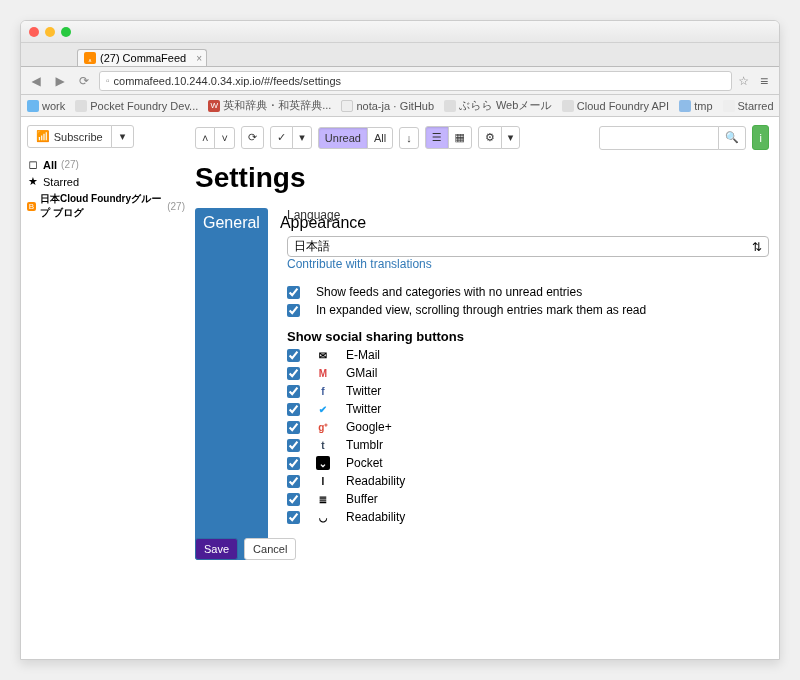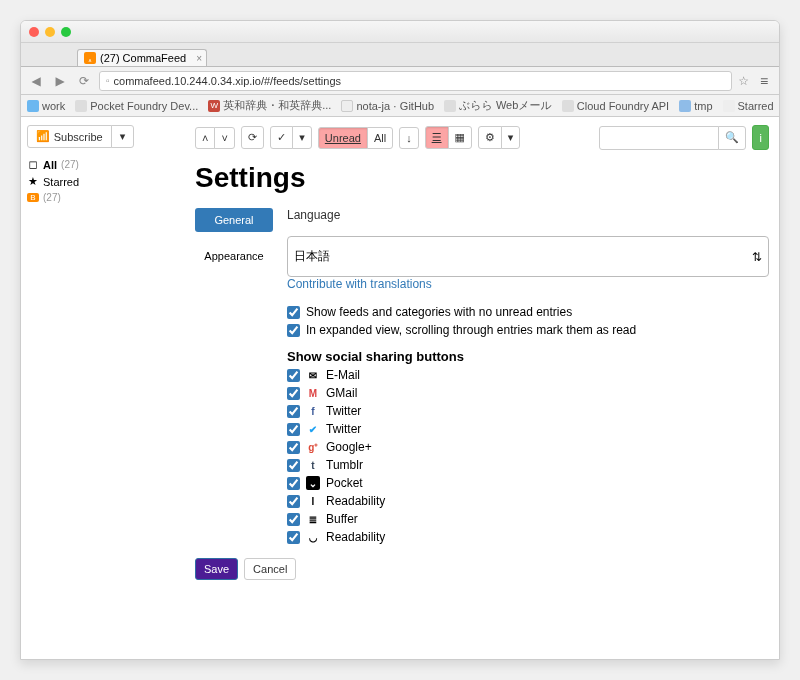--- a/index.html
+++ b/index.html
@@ -32,34 +32,34 @@
 .btn-group .btn:first-child{border-radius:3px 0 0 3px; margin-left:0;}
 .btn-group .btn:last-child{border-radius:0 3px 3px 0;}
 .feeds { margin-top:6px;}
 .feeditem { display:flex; align-items:center; gap:4px; padding:2px 0; font-size:11px;}
 .feedcount { color:#999; font-size:10px;}
 .feedicon { width:12px; display:inline-block; text-align:center;}
 .right { flex:1; padding:8px 10px 8px 4px; overflow:auto; font-size:12px;}
 .toolbar { display:flex; gap:6px; align-items:center; margin-bottom:12px; flex-wrap:nowrap;}
 .toolbar .spacer{flex:1;}
 .btn.sm { padding:4px 6px; font-size:11px;}
-.btn.active { background:#fca5a5; box-shadow:inset 0 1px 2px rgba(0,0,0,0.12);text-decoration:underline;}
+.btn.active { background:#c4b5fd; box-shadow:inset 0 1px 2px rgba(0,0,0,0.12);}
 .btn.green { background:#5cb85c; border-color:#4cae4c; color:#fff;}
 .search { border:1px solid #ccc; border-radius:3px 0 0 3px; height:24px; width:120px; padding:0 6px; font-size:11px;}
 h1 { font-size:28px; font-weight:600; margin:6px 0 14px;}
 .settings-body { display:flex; gap:14px;}
-.tabs { width:78px; display:flex; flex-direction:column; gap:12px; font-size:11px;}
+.tabs { width:78px; display:flex; gap:4px; font-size:16px;}
 .tabbtn { padding:6px 8px; border-radius:3px; text-align:center; cursor:pointer; color:#000000;}
 .tabbtn.active { background:#337ab7; color:#fff;}
 .panel { flex:1;}
 .label { font-size:12px; color:#333; margin-bottom:14px; display:block;}
-.select { width:100%; border:1px solid #bbb; border-radius:4px; padding:11px 6px; font-size:12px; display:flex; justify-content:space-between; align-items:center; background:#fff;}
+.select { width:100%; border:1px solid #bbb; border-radius:4px; padding:1px 6px; font-size:12px; display:flex; justify-content:space-between; align-items:center; background:#fff;}
 .link { color:#337ab7; font-size:12px; text-decoration:none;}
 .checks { margin-top:14px;}
-.checkrow { display:flex; align-items:center; gap:6px; font-size:12px; margin:4px 0;}
+.checkrow { display:flex; align-items:center; gap:16px; font-size:12px; margin:4px 0;}
 .checkrow input { accent-color:#337ab7;}
 .subhead { font-weight:600; font-size:13px; margin:12px 0 0;}
 .social { margin-left:0;}
 .social .checkrow { font-size:12px;}
 .sicon { width:14px; height:14px; display:inline-flex; align-items:center; justify-content:center; font-size:10px; font-weight:bold; border-radius:2px;}
 .btnrow { margin-top:14px; display:flex; gap:6px; margin-left:-92px;}
 .btn.primary { background:#4c1d95; border-color:#2e6da4; color:#fff;}
 </style>
 </head>
 <body>
@@ -142,20 +142,21 @@
             <span class="feedicon">◻</span>
             <b>All</b>
             <span class="feedcount">(27)</span>
           </div>
         <div class="feeditem">
             <span class="feedicon">★</span>
             <span>Starred</span>
           </div>
         <div class="feeditem">
             <span class="feedicon" style="background:#ff8c00;color:#fff;font-size:8px;border-radius:2px;">B</span>
+            <b style="font-size:10px;">日本Cloud Foundryグループ ブログ</b>
             <span class="feedcount">(27)</span>
           </div>
       </div>
     </div>
 
     <div class="right">
       <div class="toolbar">
         <div class="btn-group">
           <button class="btn sm">˄</button>
           <button class="btn sm">˅</button>

